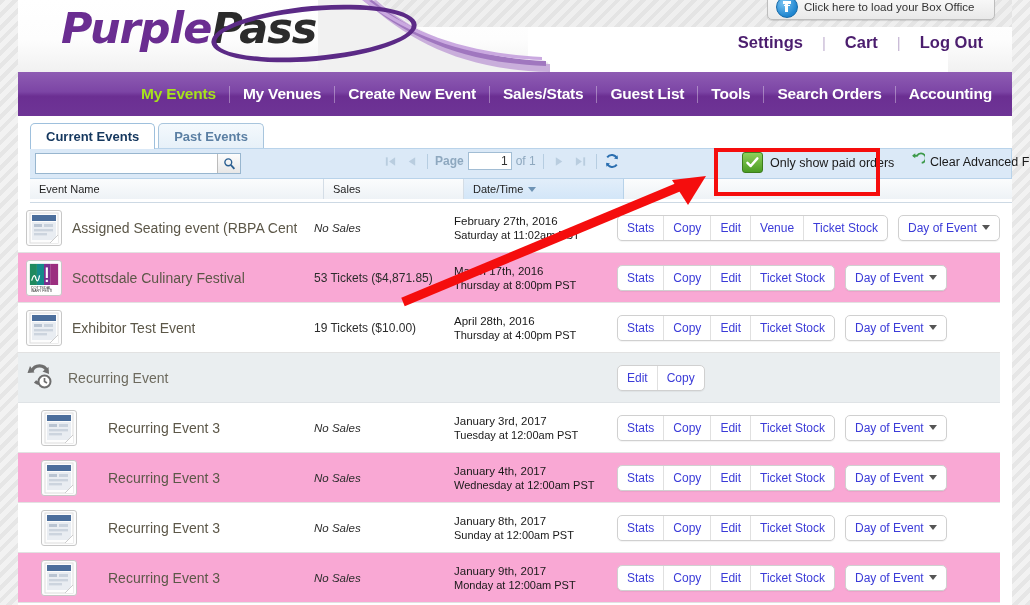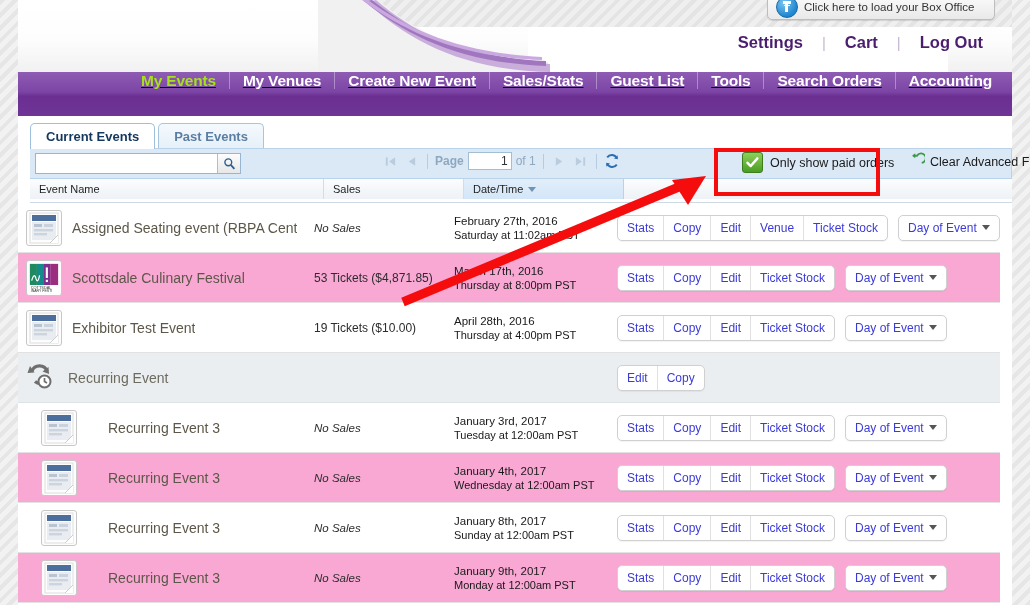--- a/index.html
+++ b/index.html
@@ -104,22 +104,22 @@
   .toplink {
     font-size: 16.5px; font-weight: bold; color: #4b1d6e;
     padding: 0 11px; text-decoration: none; white-space: nowrap;
   }
   .toplink-sep { color: #c6b7d4; font-size: 15px; }
 
   
   .nav {
     position: absolute; left: 0; top: 72px; width: 994px; height: 44px;
     background: linear-gradient(to bottom, #8e5cb3 0%, #7c45a5 45%, #6b2f92 55%, #6e3496 100%);
-    display: flex; 
-    padding-left: 110px; box-sizing: border-box; text-decoration: underline;
+    display: flex; align-items: center;
+    padding-left: 110px; box-sizing: border-box;
   }
   .navitem {
     font-size: 15.5px; font-weight: bold; color: #ffffff;
     padding: 0 13px; white-space: nowrap; text-decoration: none;
     letter-spacing: -0.2px;
   }
   .navitem.active { color: #a6e21c; }
   .navsep { width: 1px; height: 17px; background: rgba(255,255,255,.35); }
 
   
@@ -334,20 +334,26 @@
     <div class="header-stripe"></div>
     <div class="header-white-panel"></div>
 
     <svg class="swoosh" viewBox="0 0 300 72" preserveAspectRatio="none">
       <path d="M0,0 L60,0 C100,34 150,58 230,62 L230,72 L0,72 Z" fill="#f1f1f1"></path>
       <path d="M58,0 C100,36 152,60 232,64 L232,72 C146,70 92,42 48,2 Z" fill="#c9aedb"></path>
       <path d="M54,0 C96,34 148,57 228,61 L228,66 C144,63 90,37 46,1 Z" fill="#a077bf"></path>
       <path d="M50,0 C92,31 144,53 224,57 L224,60 C142,57 88,33 44,0 Z" fill="#caa9e0"></path>
     </svg>
 
+    <div class="logo">
+      <div class="logo-text">
+        <span class="logo-purple">Purple</span><span class="logo-dark">Pass</span>
+      </div>
+      <div class="logo-ellipse"></div>
+    </div>
 
     <div class="boxoffice">
       <span class="bo-icon"></span>
       <span class="bo-label">Click here to load your Box Office</span>
     </div>
 
     <div class="toplinks">
       <a class="toplink">Settings</a>
       <span class="toplink-sep">|</span>
       <a class="toplink">Cart</a>

